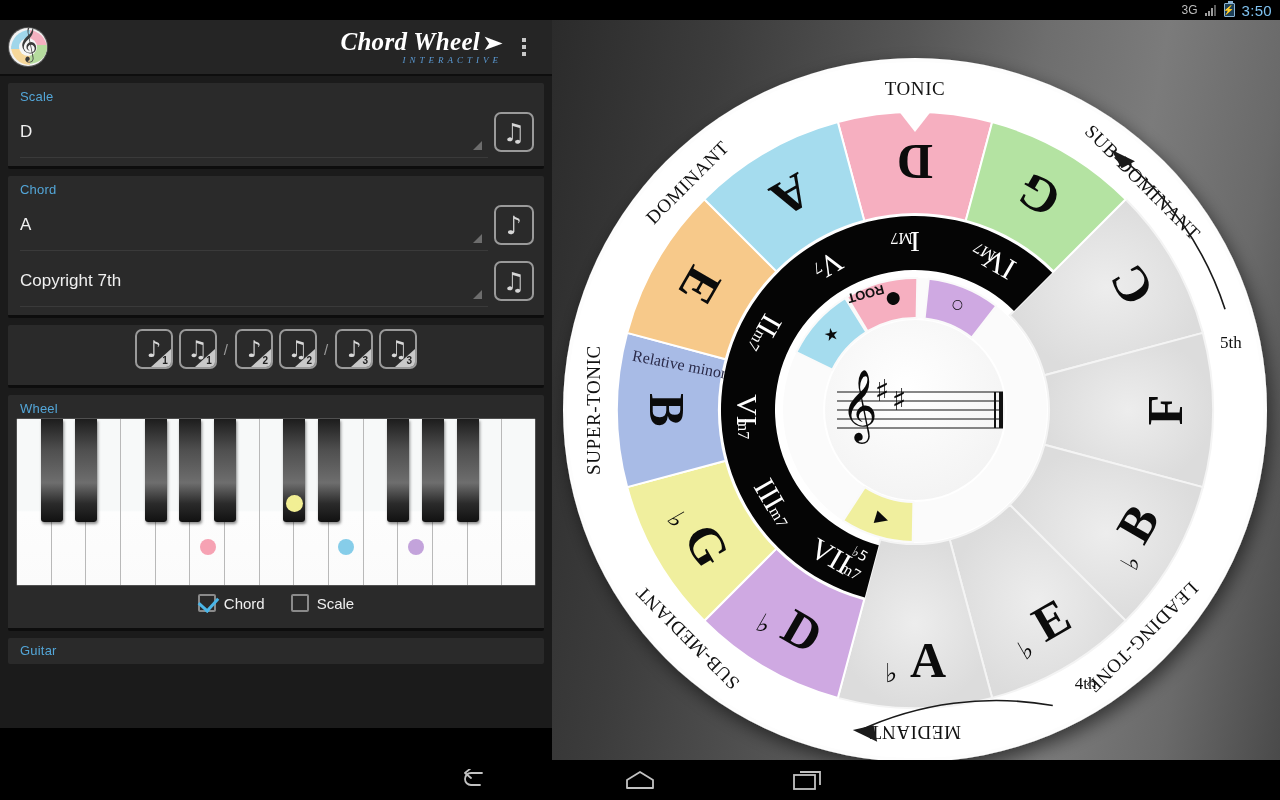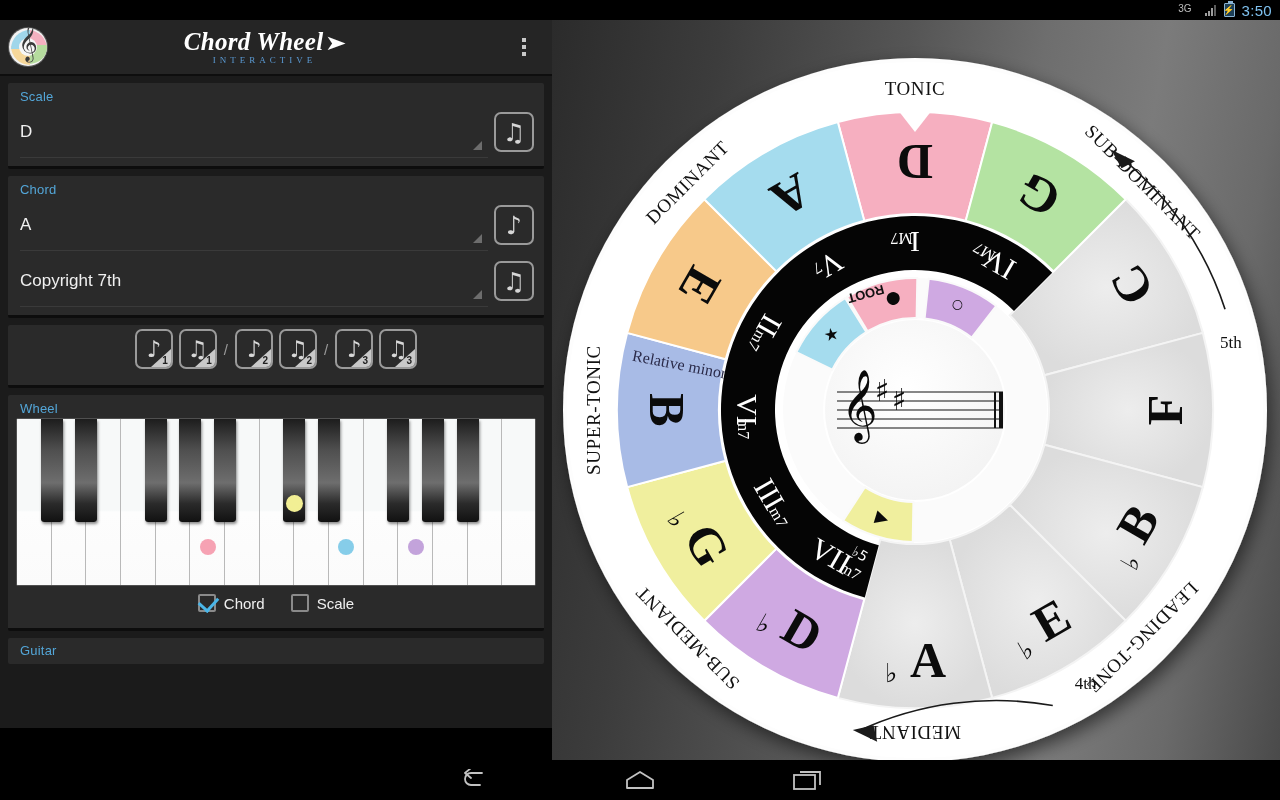--- a/index.html
+++ b/index.html
@@ -12,21 +12,21 @@
   }
   #root { position: relative; width: 1280px; height: 800px; background: #000; }
 
   
   .statusbar {
     position: absolute; left: 0; top: 0; width: 1280px; height: 20px;
     background: #000; color: #7ec0ee;
     display: flex; align-items: center; justify-content: flex-end;
     padding-right: 8px; font-size: 12px;
   }
-  .sb-3g { color: #bdbdbd; font-size: 10px; margin-right: 13px; align-self: flex-start; margin-top: 3px; padding-left: 48px; }
+  .sb-3g { color: #bdbdbd; font-size: 12px; margin-right: 7px; align-self: flex-start; margin-top: 3px; padding-left: 48px; }
   .sb-sig { width: 13px; height: 11px; position: relative; margin-right: 6px; }
   .sb-sig i { position: absolute; bottom: 0; background: #9e9e9e; width: 2px; display: block; }
   .sb-sig i:nth-child(1){ left: 0; height: 3px;}
   .sb-sig i:nth-child(2){ left: 3px; height: 5px;}
   .sb-sig i:nth-child(3){ left: 6px; height: 8px;}
   .sb-sig i:nth-child(4){ left: 9px; height: 11px; background:#5b5b5b;}
   .sb-batt {
     width: 11px; height: 14px; border: 1.5px solid #8ab4d4; border-radius: 1px;
     background: #1d3f57; margin-right: 7px; position: relative;
     display:flex; align-items:center; justify-content:center;
@@ -51,33 +51,34 @@
   .app-logo .seg { position: absolute; width: 50%; height: 50%; }
   .app-logo .s1 { left: 50%; top: 6%;  background: #f4b0c0; border-radius: 0 100% 0 0; }
   .app-logo .s2 { left: 52%; top: 46%; background: #b5dc9e; border-radius: 0 0 100% 0; }
   .app-logo .s3 { left: 6%;  top: 48%; background: #f6d79a; border-radius: 0 0 0 100%; }
   .app-logo .s4 { left: 4%;  top: 6%;  background: #9fd6ea; border-radius: 100% 0 0 0; }
   .app-logo .hole { position:absolute; left:26%; top:26%; width:48%; height:48%; background:#f7f7f7; border-radius:50%; }
   .app-logo .clef {
     position: absolute; left: 0; top: -3px; width: 100%; text-align: center;
     font-family: "DejaVu Sans", sans-serif; font-size: 33px; color: #3a3a3a; line-height: 1;
   }
-  .app-title-wrap { flex: 1; text-align: center; margin-left: -20px; }
+  .app-title-wrap { flex: 1; text-align: right; margin-left: -20px; }
   .app-title {
     font-family: "Liberation Serif", serif; font-style: italic; font-weight: bold;
     font-size: 25px; color: #fff; letter-spacing: .3px; line-height: 1;
     position: relative; display: inline-block;
   }
   .app-title .wing {
     font-family: "DejaVu Sans", sans-serif; font-style: normal; font-size: 21px;
     margin-left: 4px; display: inline-block; transform: scaleX(1.25);
   }
   .app-sub {
     font-size: 9px; color: #5b9bd5; letter-spacing: 4px; margin-top: 1px;
     font-family: "Liberation Serif", serif;
+    font-style: italic;
   }
   .overflow-btn {
     width: 44px; height: 56px; display: flex; flex-direction: column;
     align-items: center; justify-content: center; gap: 3px; margin-right: 6px;
   }
   .overflow-btn i { width: 4px; height: 4px; background: #c8c8c8; display: block; }
 
   
   .leftpanel {
     position: absolute; left: 0; top: 76px; width: 552px; height: 652px;

